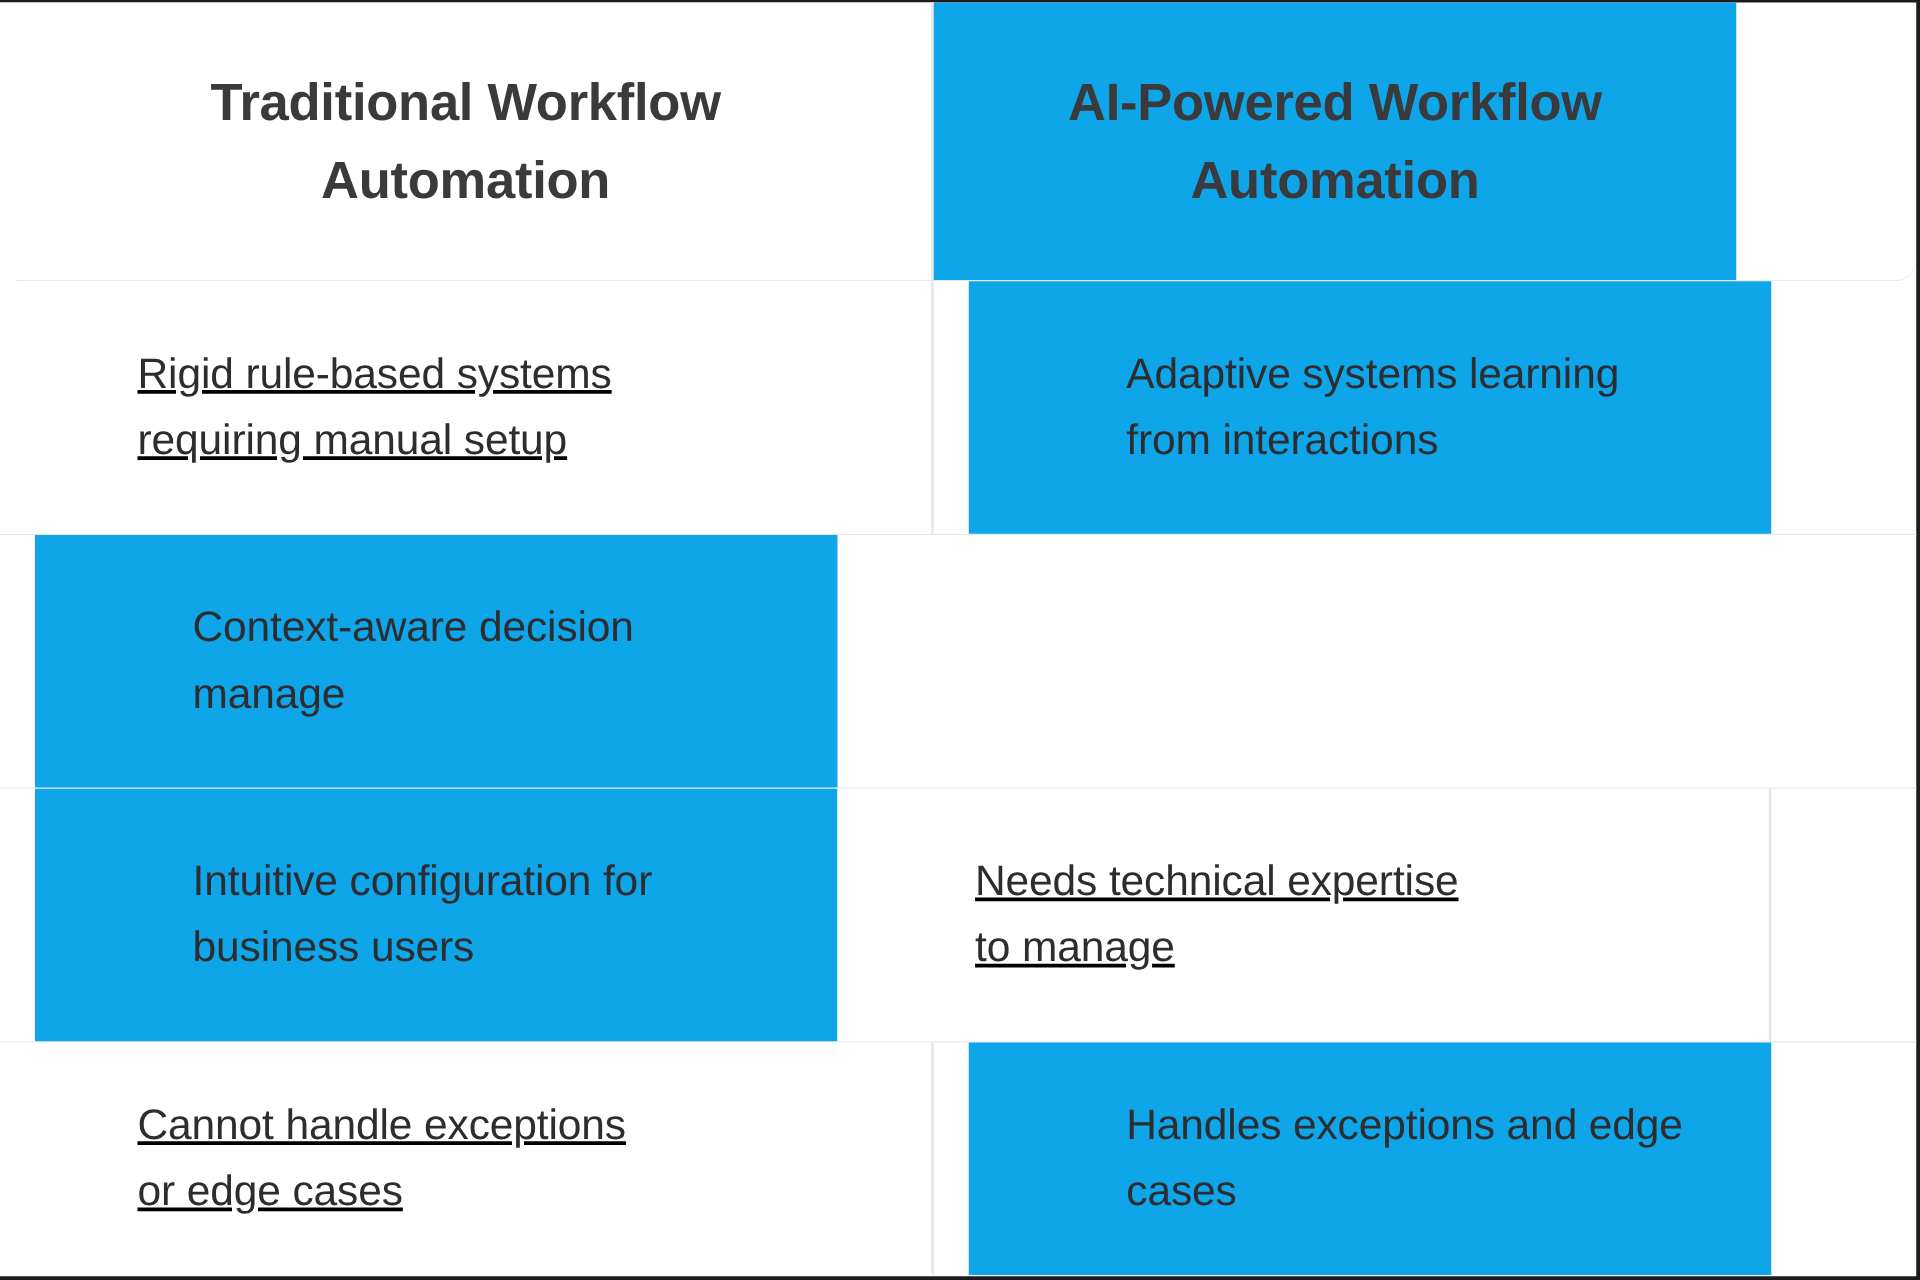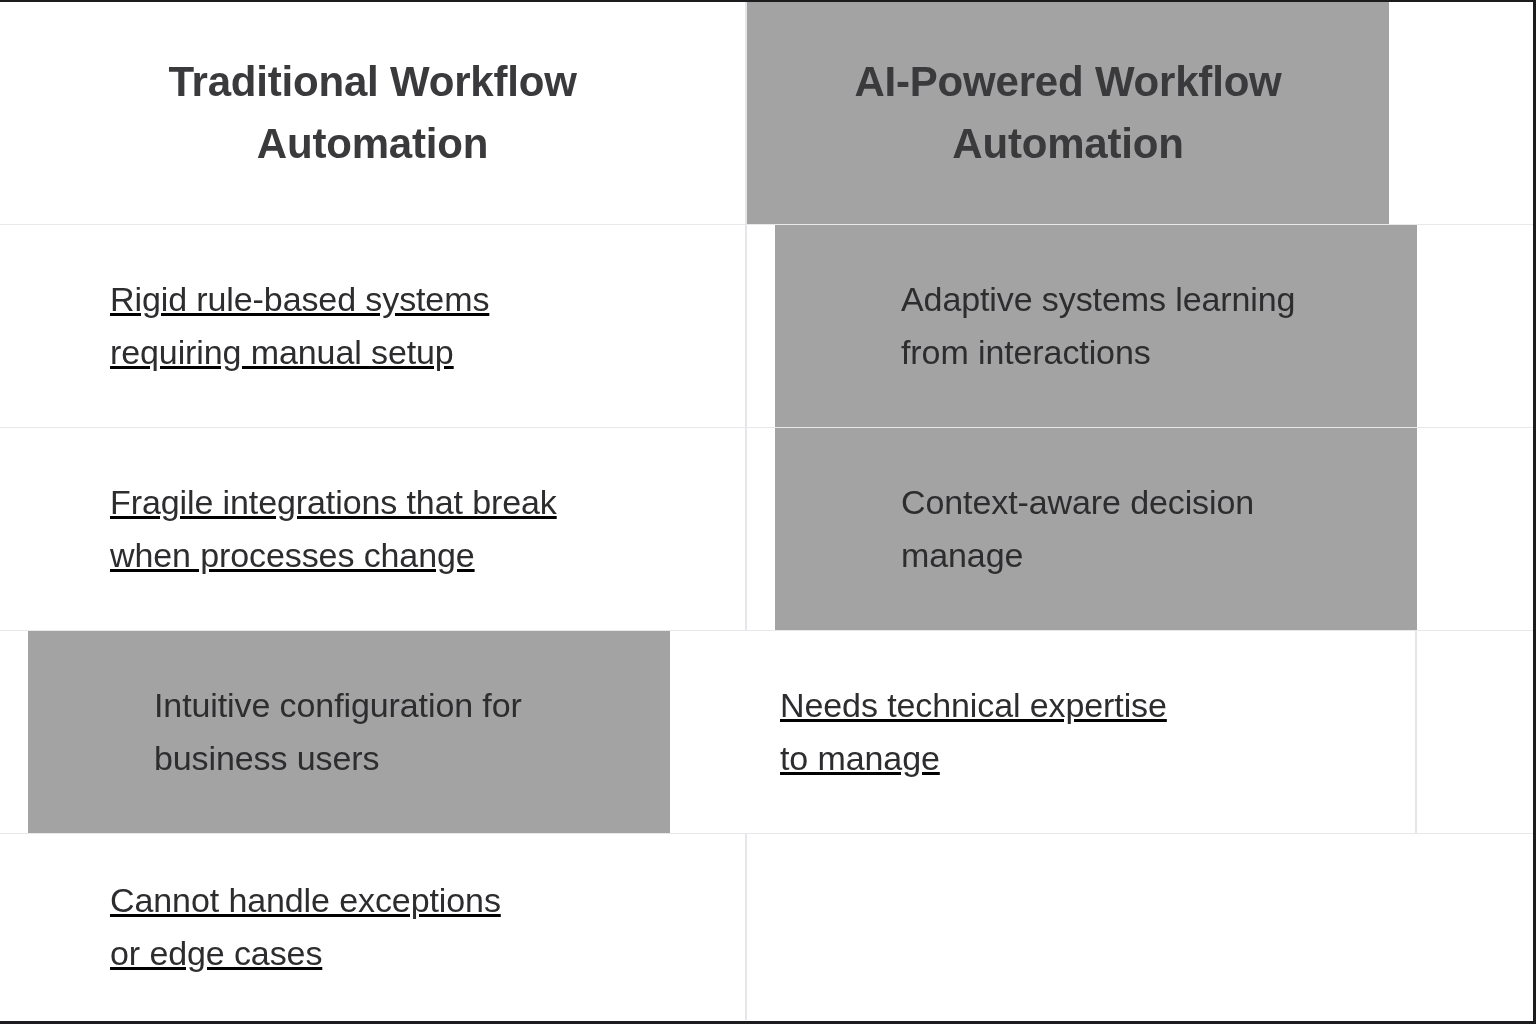--- a/index.html
+++ b/index.html
@@ -36,20 +36,21 @@
     width: 100%;
     box-sizing: border-box;
     border-bottom: 1px solid #e8e8ec;
   }
   .row:last-child {
     border-bottom: none;
   }
 
   .row-header {
     height: 223px;
+    border-radius: 17px;
   }
   .row-body {
     height: 203px;
   }
   .row-body.row-last {
     height: 186px;
   }
 
   
   .cell {
@@ -58,21 +59,21 @@
     flex-direction: column;
     justify-content: center;
   }
   .cell-left {
     width: 747px;
     background: #ffffff;
     border-right: 2px solid #e6e6ea;
   }
   .cell-right {
     width: 642px;
-    background: #a3a3a3;
+    background: #0ea5e9;
   }
 
   
   .header-cell {
     align-items: center;
     justify-content: center;
   }
   .header-title {
     font-size: 42px;
     font-weight: bold;
@@ -123,24 +124,20 @@
       <div class="cell-text">Rigid rule-based systems
 requiring manual setup</div>
     </div>
     <div class="cell cell-right body-cell-right">
       <div class="cell-text">Adaptive systems learning
 from interactions</div>
     </div>
   </div>
 
   <div class="row row-body">
-    <div class="cell cell-left body-cell-left">
-      <div class="cell-text">Fragile integrations that break
-when processes change</div>
-    </div>
     <div class="cell cell-right body-cell-right">
       <div class="cell-text">Context-aware decision
 manage</div>
     </div>
   </div>
 
   <div class="row row-body">
     <div class="cell cell-right body-cell-right">
       <div class="cell-text">Intuitive configuration for
 business users</div>
@@ -149,15 +146,19 @@
       <div class="cell-text">Needs technical expertise
 to manage</div>
     </div>
   </div>
 
   <div class="row row-body row-last">
     <div class="cell cell-left body-cell-left">
       <div class="cell-text">Cannot handle exceptions
 or edge cases</div>
     </div>
+    <div class="cell cell-right body-cell-right">
+      <div class="cell-text">Handles exceptions and edge
+cases</div>
+    </div>
   </div>
 
 </div>
 
 </body></html>

